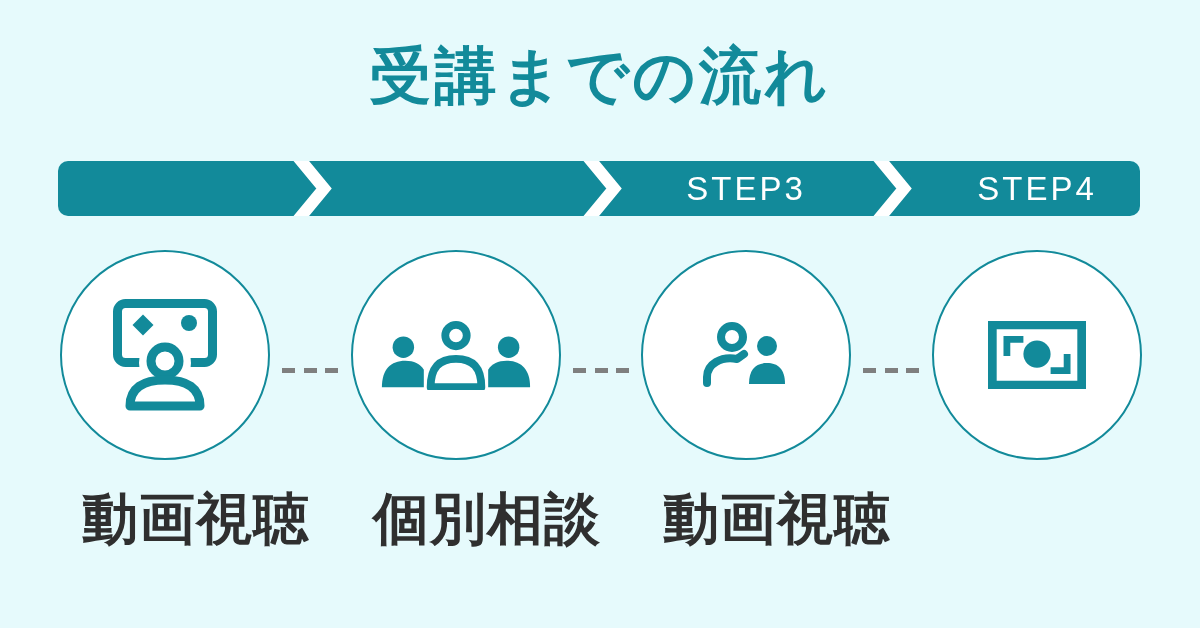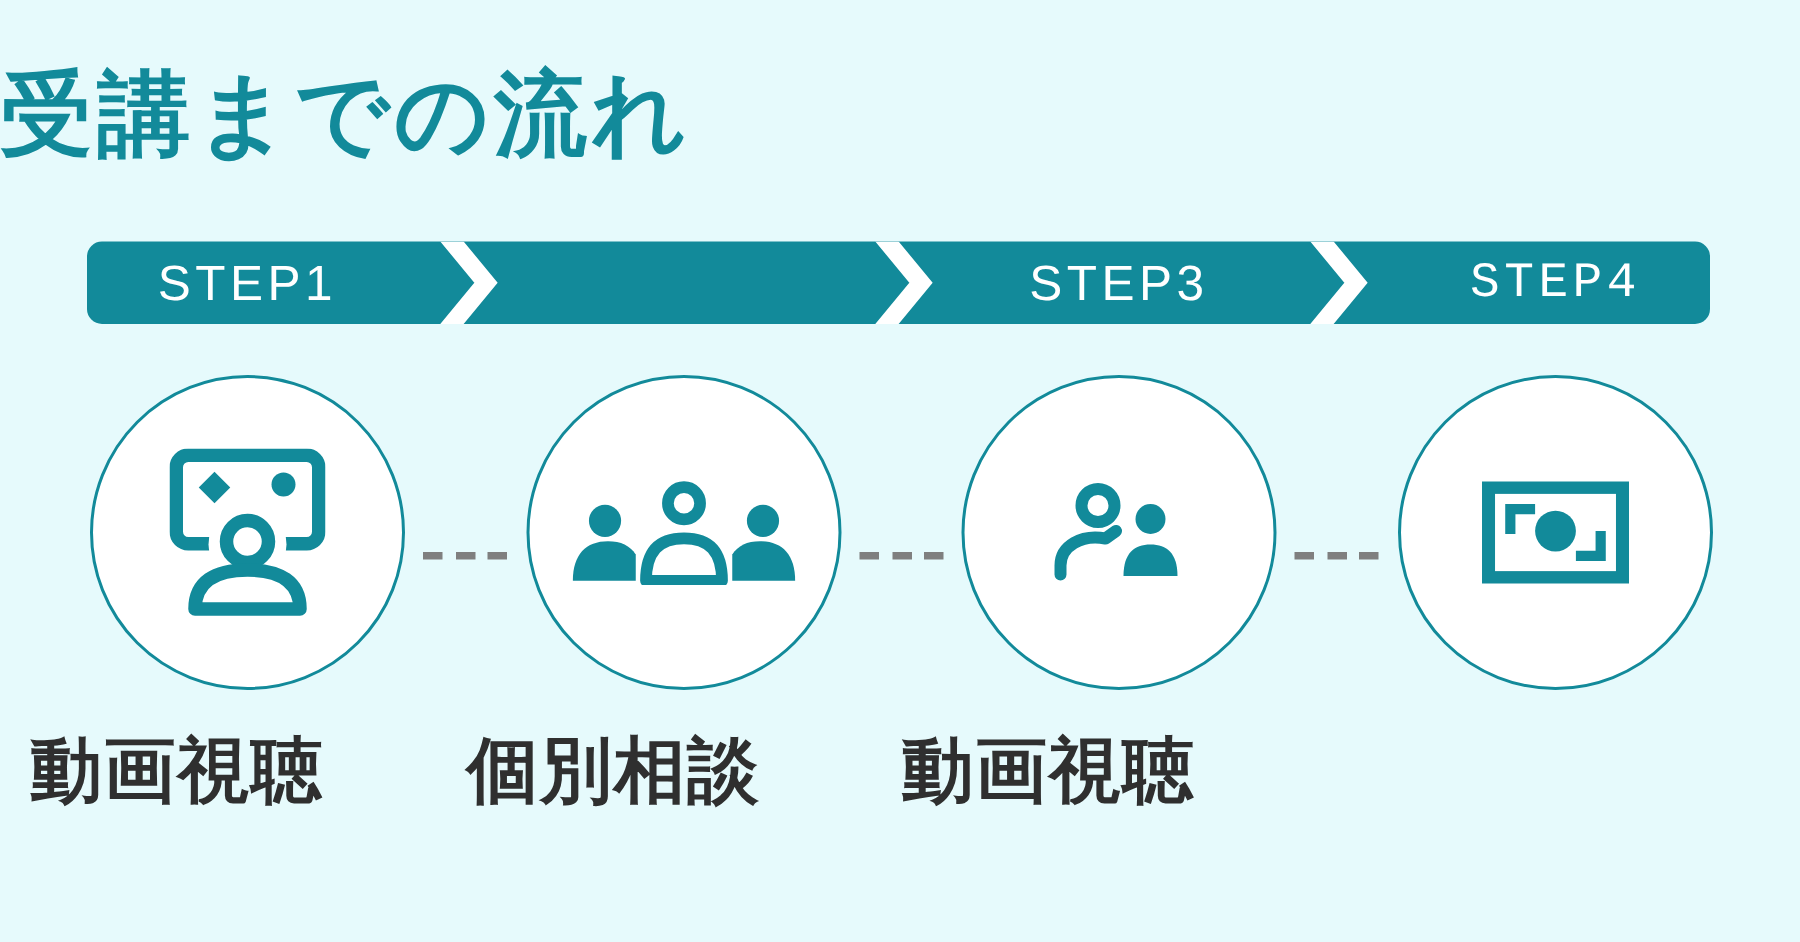--- a/index.html
+++ b/index.html
@@ -10,37 +10,37 @@
   body{
     background:var(--bg);
     font-family:"Liberation Sans","DejaVu Sans",sans-serif;
     overflow:hidden;
   }
   #canvas{position:relative;width:1200px;height:628px;background:var(--bg);}
 
   
   .title{
     position:absolute;top:34px;left:0;width:1200px;
-    text-align:left;
+    text-align:center;
     font-size:62px;font-weight:800;letter-spacing:3px;
     color:var(--accent);
   }
 
   
   .stepbar{
     position:absolute;left:58px;top:161px;width:1082px;height:55px;
     background:var(--accent);border-radius:10px;overflow:hidden;
   }
   .step-seg-label{
     position:absolute;top:0;height:55px;line-height:55px;
     transform:translateX(-50%);
     color:#fff;font-size:33px;font-weight:500;letter-spacing:3px;
     white-space:nowrap;
   }
-  .seg-1{left:107px;} .seg-2{left:398px;} .seg-3{left:688px;} .seg-4{left:979px;font-family:Liberation Mono, monospace;}
+  .seg-1{left:107px;} .seg-2{left:398px;} .seg-3{left:688px;} .seg-4{left:979px;}
   .chev{position:absolute;top:0;transform:translateX(-50%);display:block;}
   .chev-1{left:253px;} .chev-2{left:543px;} .chev-3{left:833px;}
 
   
   .circle{
     position:absolute;top:250px;width:210px;height:210px;
     background:var(--white);
     border:2.5px solid var(--accent);border-radius:50%;
     display:flex;align-items:center;justify-content:center;
   }
@@ -53,35 +53,34 @@
     transform:translateX(-50%);
     display:flex;justify-content:space-between;align-items:center;
   }
   .conn-1{left:310px;} .conn-2{left:601px;} .conn-3{left:891px;}
   .dash{width:13px;height:5px;background:var(--dash);display:block;}
 
   
   .step-name{
     position:absolute;top:482px;width:290px;
     transform:translateX(-50%);
-    text-align:left;
-    font-size:48px;font-weight:700;letter-spacing:1px;
+    text-align:right;
+    font-size:56px;font-weight:700;letter-spacing:1px;
     color:var(--text);white-space:nowrap;
   }
   .name-1{left:165px;} .name-2{left:456px;} .name-3{left:746px;} .name-4{left:1037px;}
 </style>
 </head>
 <body>
 
 <div id="canvas">
 
   <h1 class="title">受講までの流れ</h1>
 
   <div class="stepbar">
-    <span class="step-seg-label seg-1">STEP1</span>
     <span class="step-seg-label seg-3">STEP3</span>
     <span class="step-seg-label seg-4">STEP4</span>
     <svg class="chev chev-1" width="46" height="55" viewBox="0 0 46 55">
         <path d="M10,-4 L36,27.5 L10,59" fill="none" stroke="#ffffff" stroke-width="12"></path>
       </svg>
     <svg class="chev chev-2" width="46" height="55" viewBox="0 0 46 55">
         <path d="M10,-4 L36,27.5 L10,59" fill="none" stroke="#ffffff" stroke-width="12"></path>
       </svg>
     <svg class="chev chev-3" width="46" height="55" viewBox="0 0 46 55">
         <path d="M10,-4 L36,27.5 L10,59" fill="none" stroke="#ffffff" stroke-width="12"></path>

